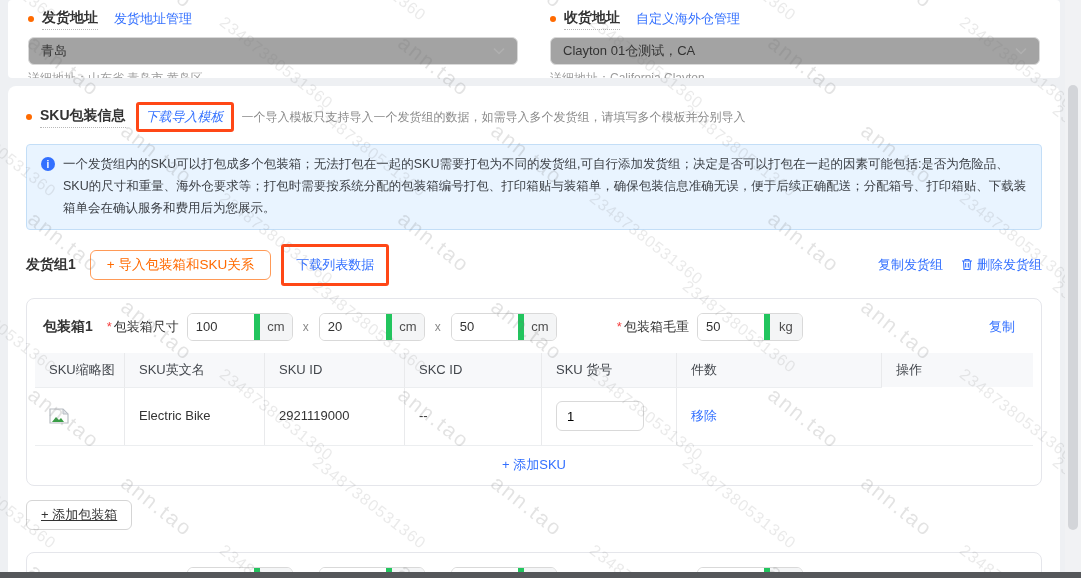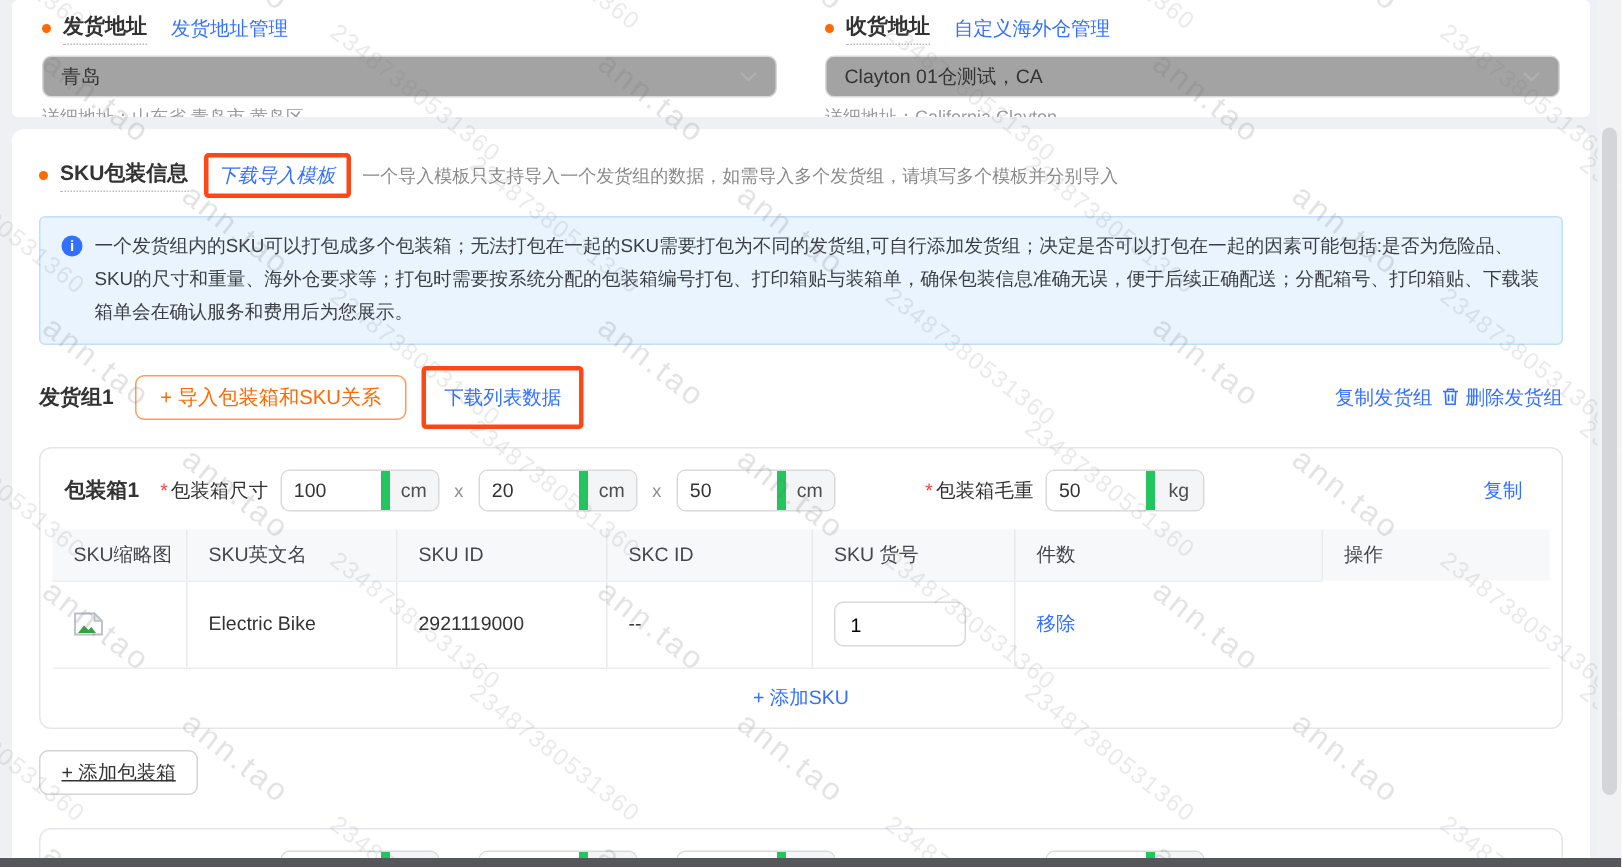--- a/index.html
+++ b/index.html
@@ -47,21 +47,21 @@
   .info-icon { width:14px; height:14px; border-radius:50%; background:#3370ff; color:#fff; font-size:10px; font-weight:bold;
                display:flex; align-items:center; justify-content:center; margin:3px 8px 0 0; flex:none; font-style:normal; }
   .banner-text { font-size:12.5px; color:#3b3f45; line-height:1.75; }
 
   
   .group-row { margin-top:14px; display:flex; align-items:center; }
   .group-title { font-weight:bold; font-size:14px; margin-right:14px; }
   .import-btn { border:1px solid #ff9a57; color:#ff6a00; background:#fff; border-radius:6px; height:30px;
                 padding:0 16px; font-size:13.5px; display:inline-flex; align-items:center; cursor:pointer; }
   .anno-big { border:3px solid #ff4716; border-radius:3px; padding:9px 12px; margin-left:10px; display:inline-flex; align-items:center; }
-  .group-links { margin-left:auto; display:flex; align-items:flex-start; gap:6px; }
+  .group-links { margin-left:auto; display:flex; align-items:flex-start; gap:18px; }
   .icon-link { display:inline-flex; align-items:center; gap:4px; }
 
   
   .box-card { margin-top:12px; border:1px solid #e5e6eb; border-radius:8px; padding:14px 8px 0; }
   .dims-row { display:flex; align-items:center; padding:0 8px; }
   .box-title { font-weight:bold; font-size:14px; margin-right:14px; }
   .req { font-size:13px; color:#333; margin-right:8px; white-space:nowrap; }
   .star { color:#f53f3f; margin-right:2px; }
   .unit-input { display:flex; height:28px; border:1px solid #d9d9d9; border-radius:6px; overflow:hidden; background:#fff; }
   .unit-input input { width:66px; border:none; outline:none; padding:0 8px; font-size:13px; color:#333; font-family:inherit; }

